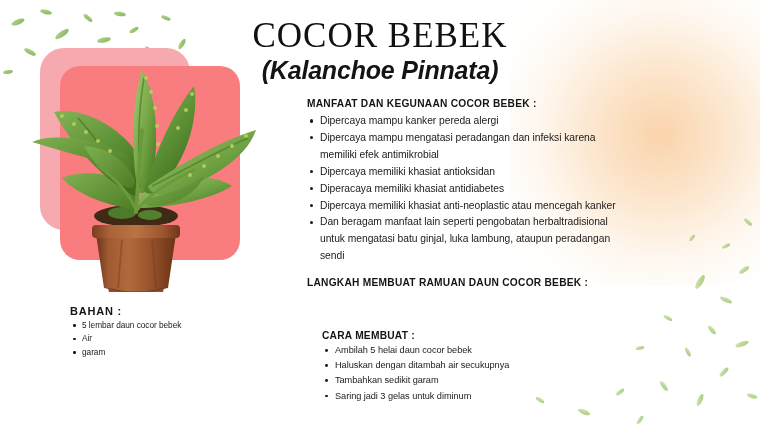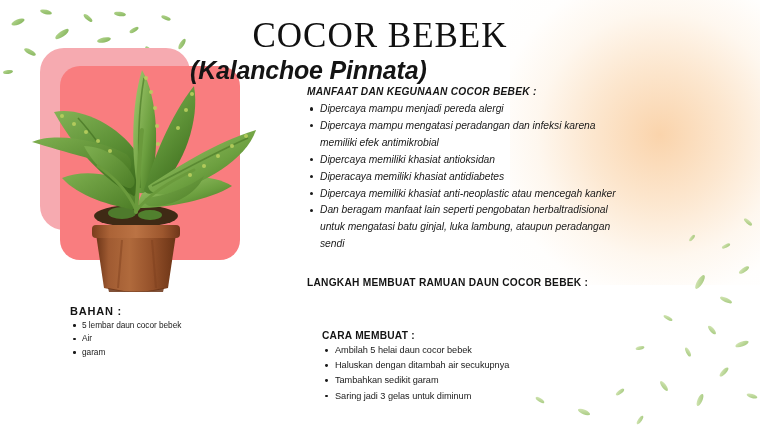--- a/index.html
+++ b/index.html
@@ -44,36 +44,37 @@
     text-align:center;
     font-family:"Liberation Serif", serif;
     font-weight:normal;
     font-size:35px;
     letter-spacing:1px;
     color:#111111;
     line-height:1.05;
   }
   #subtitle {
     position:absolute; left:190px; top:57px; width:380px;
+    text-align:center;
     font-weight:bold;
     font-style:italic;
     font-size:25px;
     letter-spacing:-0.2px;
     color:#141414;
     line-height:1.1;
   }
 
   .sec-head {
     font-weight:bold;
     font-size:10.2px;
     letter-spacing:0.25px;
     color:#141414;
   }
 
-  #manfaat { position:absolute; left:307px; top:86px; width:440px;font-style:italic; }
+  #manfaat { position:absolute; left:307px; top:98px; width:440px; }
   #manfaat-list { margin-top:4px; }
 
   .blist { list-style:none; }
   .blist li {
     position:relative;
     padding-left:13px;
     font-size:10.3px;
     line-height:16.9px;
     color:#1a1a1a;
     letter-spacing:-0.05px;
@@ -273,21 +274,21 @@
     <path d="M134 220 L138 268" stroke="#7d3f1c" stroke-width="2" opacity="0.45" fill="none"></path>
   </svg>
 </div>
 
 <div id="title">COCOR BEBEK</div>
 <div id="subtitle">(Kalanchoe Pinnata)</div>
 
 <div id="manfaat">
   <div class="sec-head">MANFAAT DAN KEGUNAAN COCOR BEBEK :</div>
   <ul class="blist" id="manfaat-list">
-      <li>Dipercaya mampu menjadi pereda alergi</li>
+      <li>Dipercaya mampu kanker pereda alergi</li>
       <li>Dipercaya mampu mengatasi peradangan dan infeksi karena</li>
       <li class="cont">memiliki efek antimikrobial</li>
       <li>Dipercaya memiliki khasiat antioksidan</li>
       <li>Diperacaya memiliki khasiat antidiabetes</li>
       <li>Dipercaya memiliki khasiat anti-neoplastic atau mencegah kanker</li>
       <li>Dan beragam manfaat lain seperti pengobatan herbaltradisional</li>
       <li class="cont">untuk mengatasi batu ginjal, luka lambung, ataupun peradangan</li>
       <li class="cont">sendi</li>
     </ul>
 </div>

